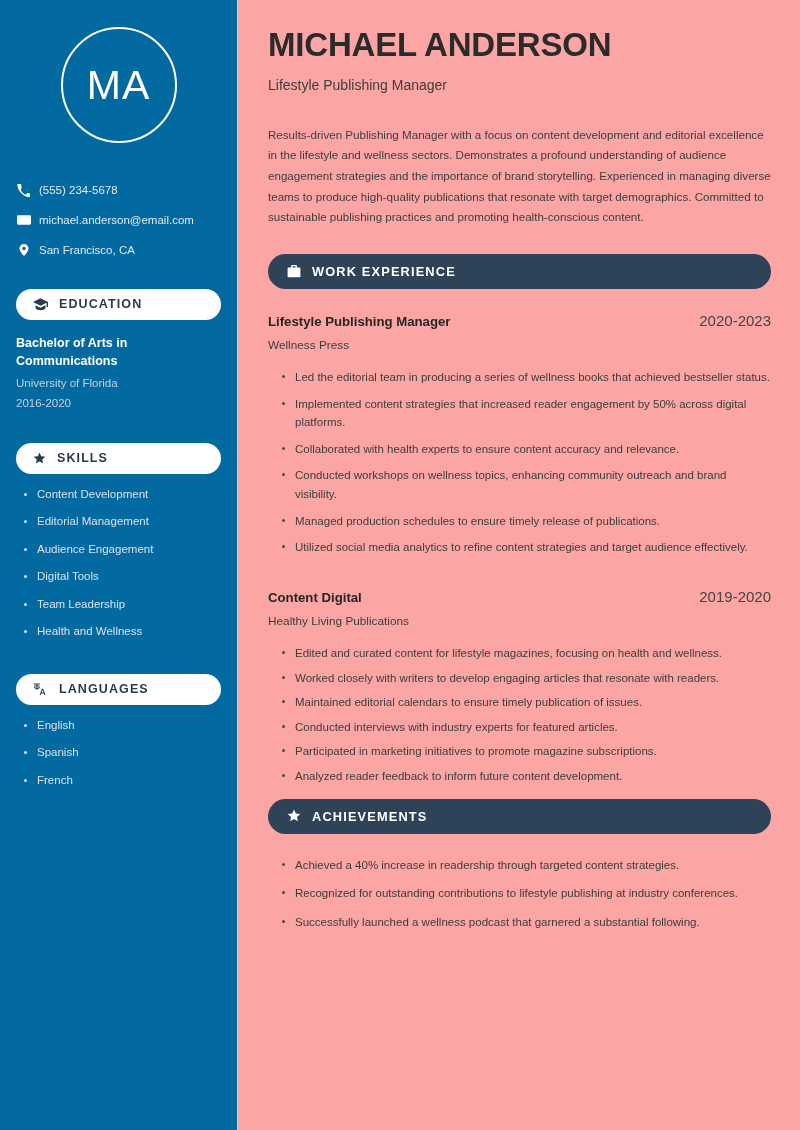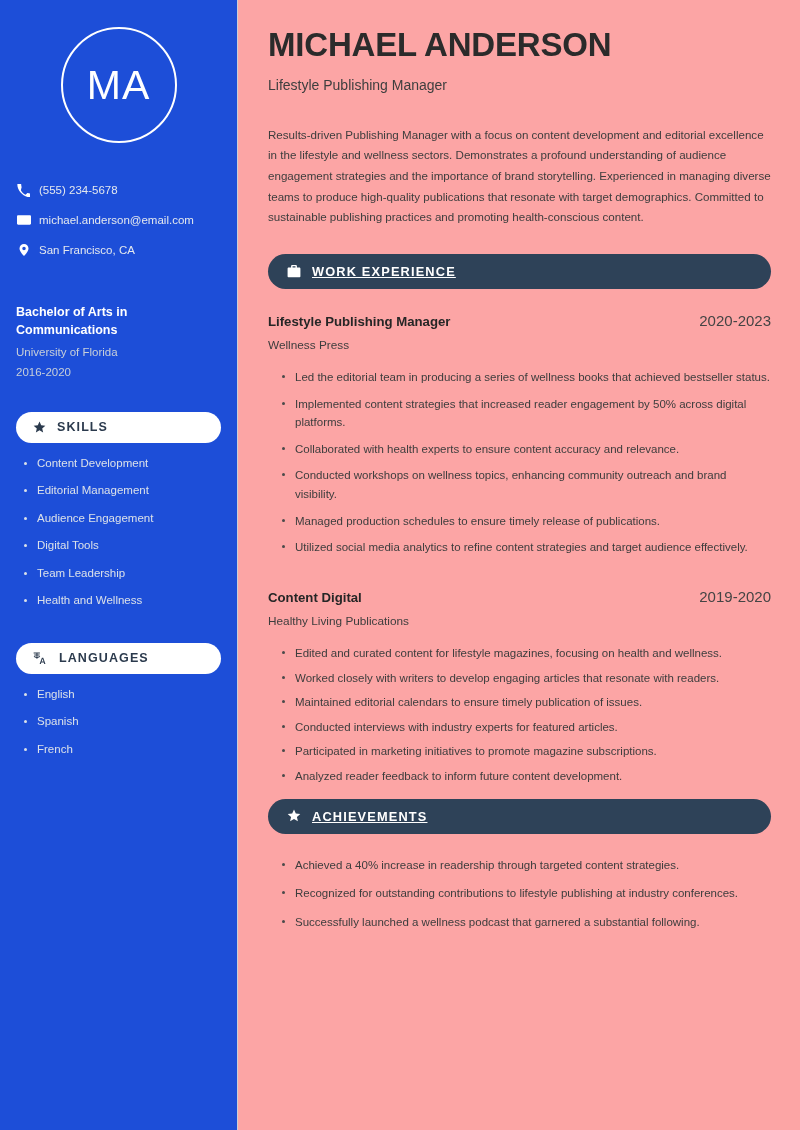--- a/index.html
+++ b/index.html
@@ -19,21 +19,21 @@
     height: 1130px;
     background: #f7f7f7;
     display: flex;
     overflow: hidden;
   }
 
   
   .sidebar {
     width: 238px;
     min-width: 238px;
-    background: #1d4ed8;
+    background: #0369a1;
     border-right: 1px solid #c9ced6;
     padding: 0 0 20px 0;
     position: relative;
   }
 
   .avatar-wrap {
     display: flex;
     justify-content: center;
     padding-top: 27px;
     padding-bottom: 24px;
@@ -180,21 +180,20 @@
     align-items: center;
     padding-left: 19px;
     gap: 11px;
     margin-bottom: 22px;
   }
   .section-bar .bar-label {
     color: #ffffff;
     font-size: 12.8px;
     font-weight: 700;
     letter-spacing: 1.15px;
-    text-decoration: underline;
   }
   .section-bar .ico { display: flex; align-items: center; }
   .section-bar .ico svg { display: block; fill: #ffffff; }
 
   
   .job { margin-bottom: 4px; }
   .job-head {
     display: flex;
     justify-content: space-between;
     align-items: baseline;
@@ -283,20 +282,28 @@
           <svg width="12" height="14" viewBox="0 0 24 24">
               <path d="M12 0C7 0 3 4 3 9c0 6.8 9 15 9 15s9-8.2 9-15c0-5-4-9-9-9zm0 12.5A3.5 3.5 0 1 1 12 5.5a3.5 3.5 0 0 1 0 7z"></path>
             </svg>
         </span>
         <span>San Francisco, CA</span>
       </div>
     </div>
 
     <div class="side-gap-16"></div>
 
+    <div class="pill">
+      <span class="ico">
+        <svg width="15" height="13" viewBox="0 0 24 20">
+            <path d="M12 0L0 6l12 6 9.8-4.9V14h2.2V6L12 0zM4 11v4c0 2.2 3.6 4 8 4s8-1.8 8-4v-4l-8 4-8-4z"></path>
+          </svg>
+      </span>
+      <span class="pill-label">EDUCATION</span>
+    </div>
 
     <div class="edu">
       <div class="edu-degree">Bachelor of Arts in Communications</div>
       <div class="edu-school">University of Florida</div>
       <div class="edu-years">2016-2020</div>
     </div>
 
     <div class="side-gap-30"></div>
 
     <div class="pill">

